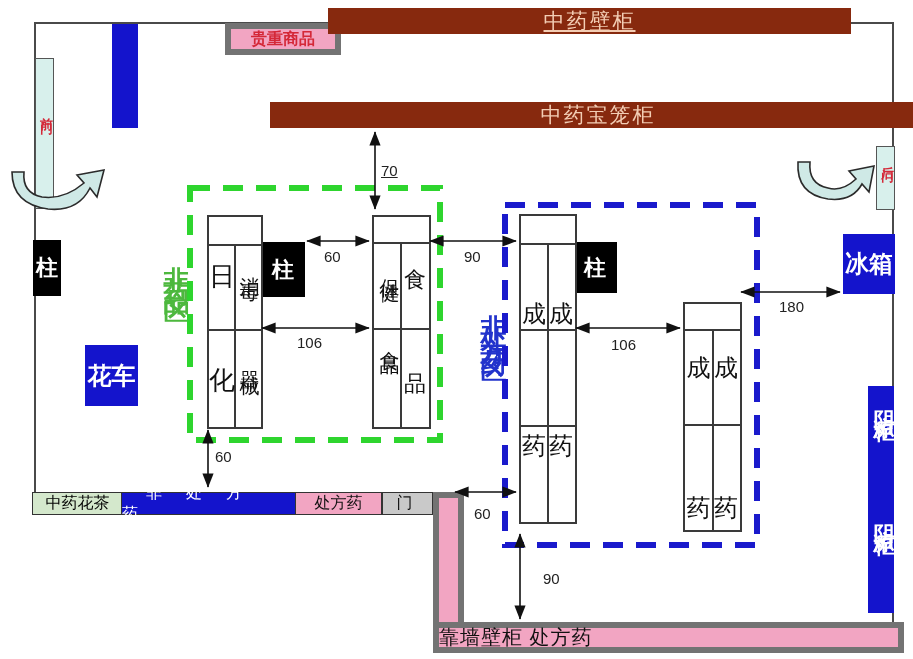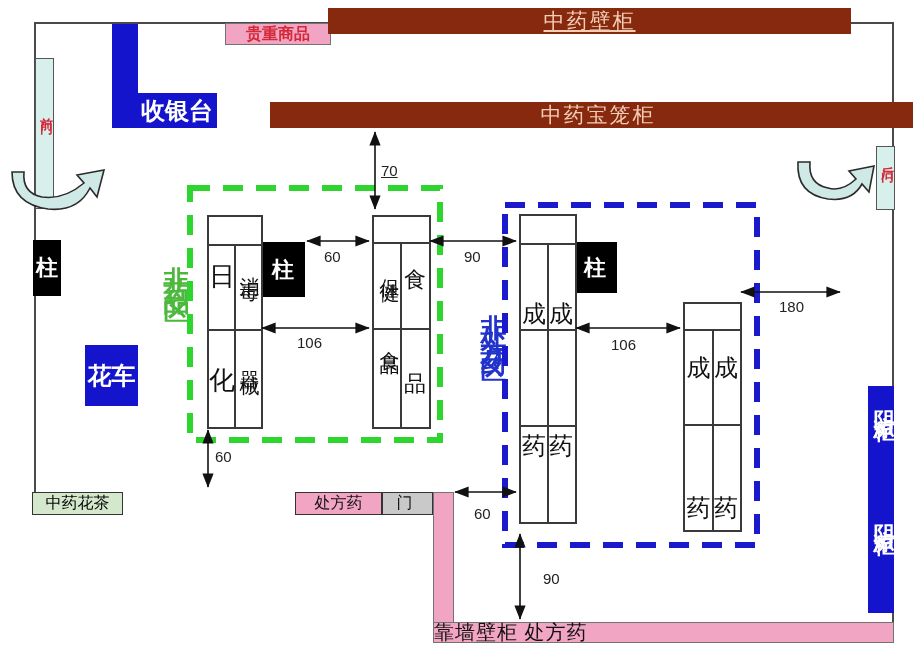--- a/index.html
+++ b/index.html
@@ -4,21 +4,21 @@
 <style>
   html,body{margin:0;padding:0;background:#fff;}
   #canvas{position:relative;width:913px;height:659px;background:#fff;overflow:hidden;
           font-family:"Liberation Sans","DejaVu Sans",sans-serif;}
   .abs{position:absolute;}
   .wall{position:absolute;background:#4a4a4a;}
   .bluebox{position:absolute;background:var(--blue_fixture);color:#fff;font-weight:bold;
            display:flex;align-items:center;justify-content:center;}
   .brownbar{position:absolute;background:var(--brown);color:var(--bar_text);
             display:flex;align-items:center;justify-content:center;font-size:21px;letter-spacing:2px;}
-  .pinkbox{position:absolute;background:var(--pink);border:1px solid #737373;}
+  .pinkbox{position:absolute;background:var(--pink);border:6px solid #737373;}
   .doorstrip{position:absolute;background:var(--cyan_door);border:1px solid #555;}
   .pillar{position:absolute;background:#000;color:#fff;font-weight:bold;font-size:22px;
           display:flex;align-items:center;justify-content:center;}
   .shelf{position:absolute;background:#fff;border:2px solid #3a3a3a;}
   .cap{position:absolute;top:0;left:0;right:0;border-bottom:2px solid #3a3a3a;}
   .vline{position:absolute;width:2px;background:#3a3a3a;}
   .hline{position:absolute;height:2px;background:#3a3a3a;left:0;right:0;}
   .schar{position:absolute;text-align:center;font-size:24px;color:#111;}
   .vert{writing-mode:vertical-rl;text-orientation:upright;letter-spacing:5px;}
   .dim{position:absolute;font-size:15px;color:#222;}
@@ -31,23 +31,20 @@
 </head>
 <body>
 
 <div id="canvas">
 
   <div class="wall" style="left:34px;top:22px;width:860px;height:2px;"></div>
   <div class="wall" style="left:34px;top:22px;width:2px;height:471px;"></div>
   <div class="wall" style="left:892px;top:22px;width:2px;height:603px;"></div>
 
   <div class="abs" style="left:112px;top:24px;width:26px;height:104px;background:var(--blue_fixture);"></div>
-  <div class="bluebox" style="left:137px;top:93px;width:80px;height:35px;font-size:24px;">
-    <span>收银台</span>
-  </div>
 
   <div class="pinkbox" style="left:225px;top:23px;width:104px;height:20px;display:flex;align-items:center;justify-content:center;">
     <span style="color:var(--red_text);font-size:16px;font-weight:bold;">贵重商品</span>
   </div>
 
   <div class="brownbar" style="left:328px;top:8px;width:523px;height:26px;text-decoration:underline;">
     <span>中药壁柜</span>
   </div>
   <div class="brownbar" style="left:270px;top:102px;width:656px;height:26px;">
     <span>中药宝笼柜</span>
@@ -65,20 +62,23 @@
   </div>
   <div class="pillar" style="left:261px;top:242px;width:44px;height:55px;">
     <span>柱</span>
   </div>
   <div class="pillar" style="left:573px;top:242px;width:44px;height:51px;">
     <span>柱</span>
   </div>
 
   <div class="bluebox" style="left:85px;top:345px;width:53px;height:61px;font-size:24px;">
     <span>花车</span>
+  </div>
+  <div class="bluebox" style="left:843px;top:234px;width:52px;height:60px;font-size:24px;">
+    <span>冰箱</span>
   </div>
   <div class="abs" style="left:868px;top:386px;width:26px;height:227px;background:var(--blue_fixture);">
     <span class="vert" style="position:absolute;left:2px;top:8px;color:#fff;font-size:21px;font-weight:bold;">阴凉柜</span>
     <span class="vert" style="position:absolute;left:2px;top:122px;color:#fff;font-size:21px;font-weight:bold;">阴凉柜</span>
   </div>
 
   <div class="zone-label" style="left:160px;top:246px;color:var(--green_label);">非药品区</div>
   <div class="zone-label" style="left:477px;top:294px;color:var(--blue_label);">非处方药区</div>
 
   <div class="shelf" style="left:207px;top:215px;width:52px;height:210px;">
@@ -118,20 +118,23 @@
     <div class="hline" style="top:120px;"></div>
     <span class="schar" style="left:0;top:48px;width:27px;">成</span>
     <span class="schar" style="left:28px;top:48px;width:26px;">成</span>
     <span class="schar" style="left:0;top:188px;width:27px;">药</span>
     <span class="schar" style="left:28px;top:188px;width:26px;">药</span>
   </div>
 
   <div class="seg" style="left:32px;top:492px;width:89px;height:21px;background:var(--light_green);color:#000000;">
     <span>中药花茶</span>
   </div>
+  <div class="seg" style="left:121px;top:492px;width:174px;height:21px;background:var(--blue_fixture);color:#fff;letter-spacing:24px;text-indent:24px;">
+    <span>非处方药</span>
+  </div>
   <div class="seg" style="left:295px;top:492px;width:85px;height:21px;background:var(--pink);color:#111;">
     <span>处方药</span>
   </div>
   <div class="seg" style="left:382px;top:492px;width:49px;height:21px;background:var(--gray_door);color:#111;letter-spacing:6px;">
     <span>门</span>
   </div>
 
   <div class="pinkbox" style="left:433px;top:492px;width:19px;height:132px;"></div>
   <div class="pinkbox" style="left:433px;top:622px;width:459px;height:19px;display:flex;align-items:center;justify-content:flex-start;">
     <span style="color:#111;font-size:20px;letter-spacing:1px;">靠墙壁柜  处方药</span>

